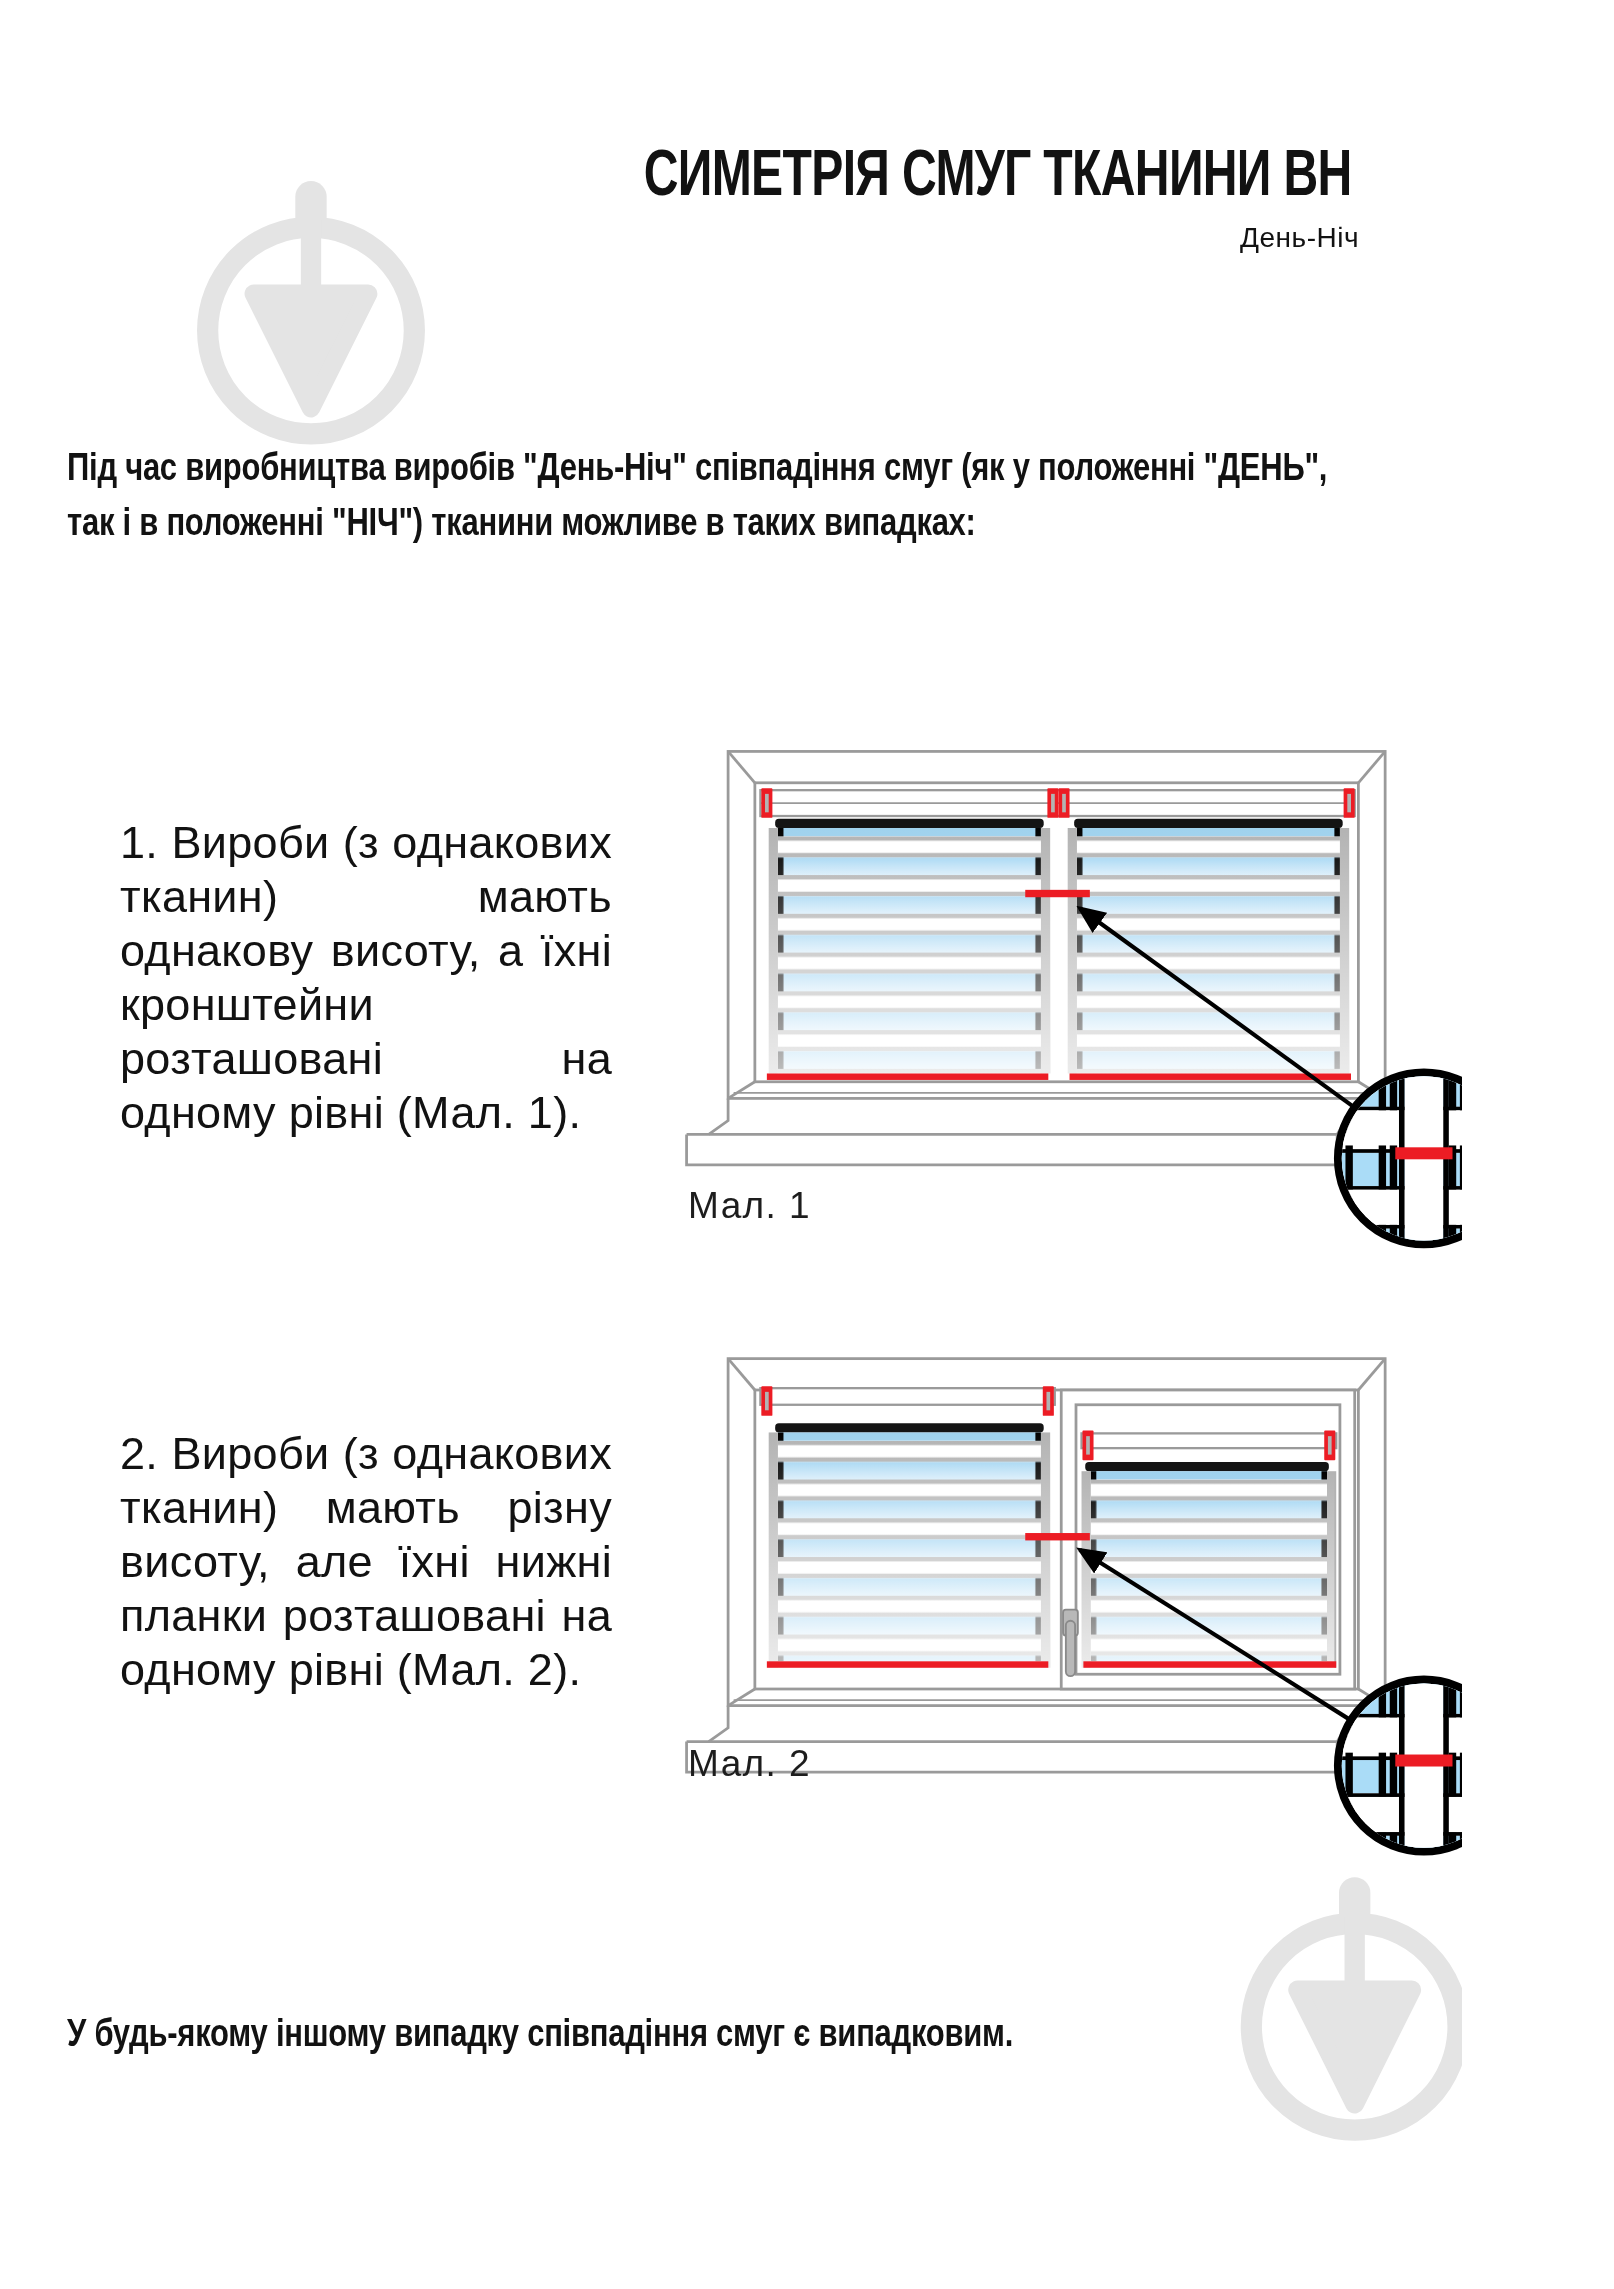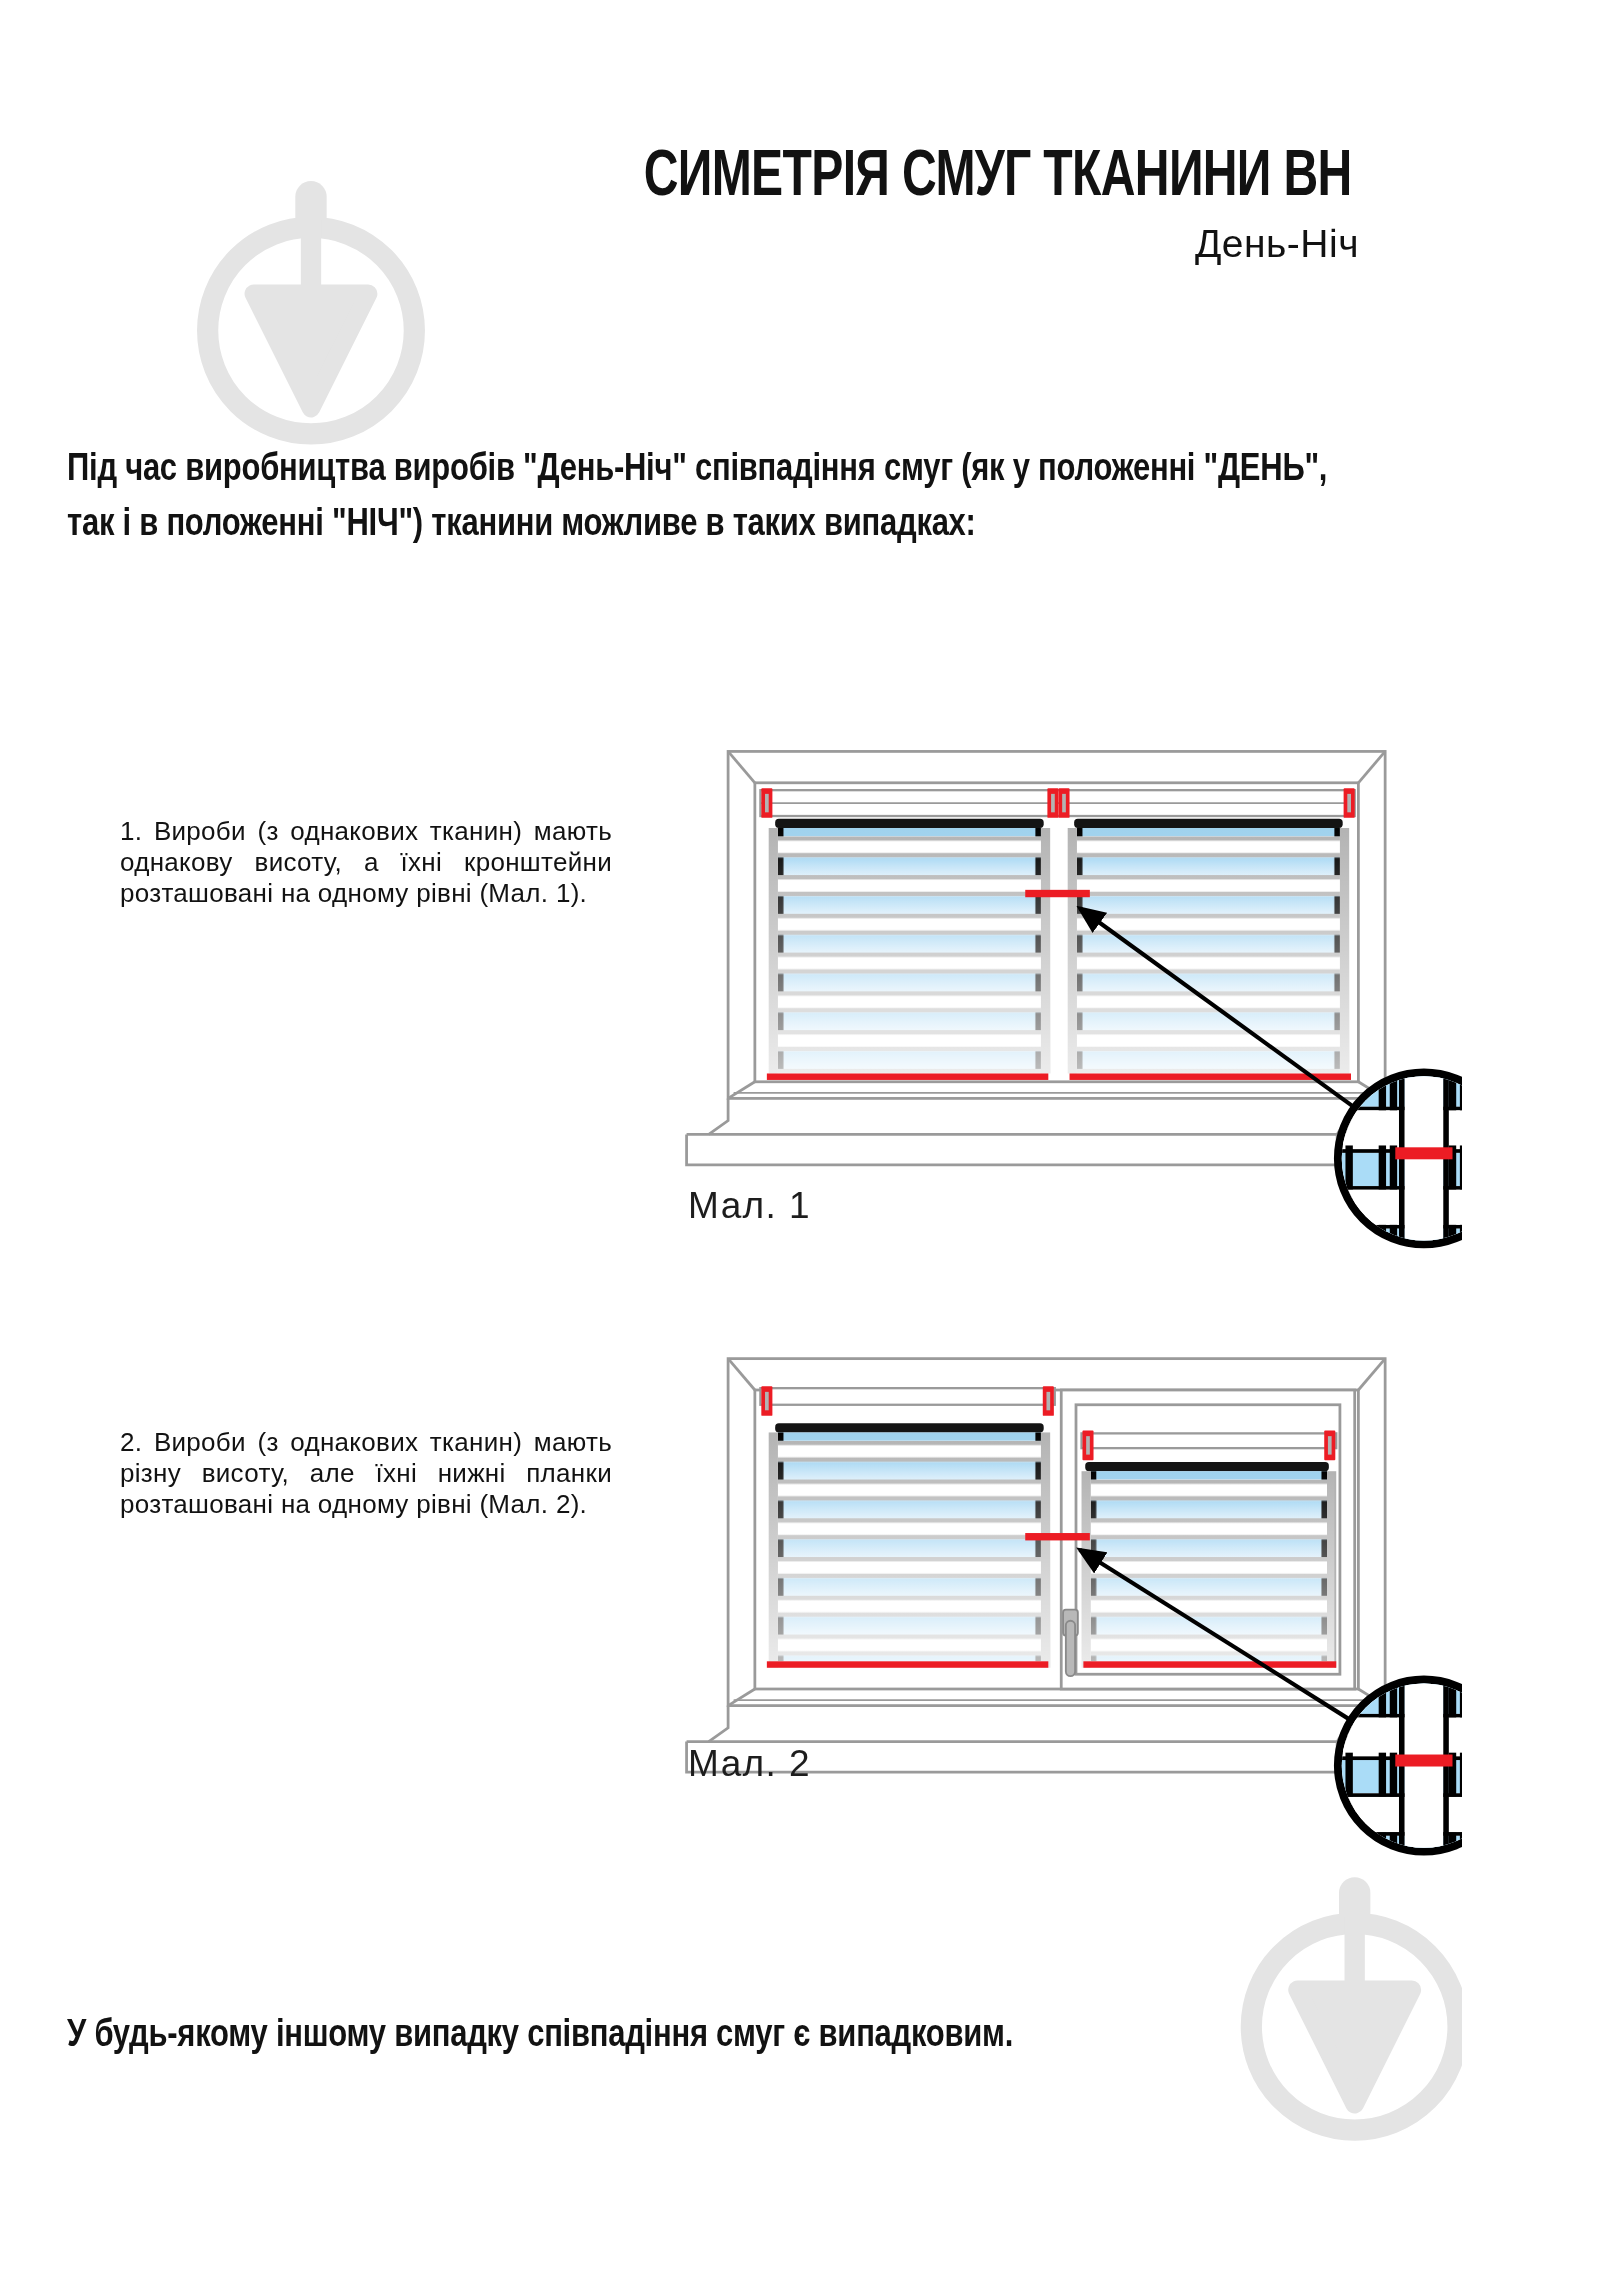--- a/index.html
+++ b/index.html
@@ -1,26 +1,26 @@
 <!DOCTYPE html>
 <html style="font-size:14.8px"><head>
 <meta charset="utf-8">
 <style>
   html,body{margin:0;padding:0;background:#fff;}
   .page{position:relative;width:1462px;height:2290px;background:#ffffff;overflow:hidden;
         font-family:"Liberation Sans","DejaVu Sans",sans-serif;color:#121212;}
   svg.canvas{position:absolute;left:0;top:0;}
   .title{position:absolute;top:135px;right:110px;font-size:65px;font-weight:bold;
          white-space:nowrap;letter-spacing:-0.9px;transform:scaleX(.74);transform-origin:100% 0;}
-  .subtitle{position:absolute;top:222px;right:103px;font-size:39px;letter-spacing:0.5px;}
+  .subtitle{position:absolute;top:222px;right:103px;font-size:28px;letter-spacing:0.5px;}
   .boldblock{position:absolute;left:67px;font-weight:bold;font-size:38px;line-height:1.45;
          white-space:nowrap;transform:scaleX(.815);transform-origin:0 0;letter-spacing:-0.3px;}
   .intro{top:440px;}
   .note{top:2006px;}
-  .item{position:absolute;left:120px;width:492px;font-size:26px;line-height:1.2;
+  .item{position:absolute;left:120px;width:492px;font-size:45px;line-height:1.2;
         text-align:justify;letter-spacing:0.3px;}
   .item1{top:816px;}
   .item2{top:1427px;}
   .figcap{position:absolute;left:688px;font-size:37px;letter-spacing:1.4px;color:#1d1d1d;}
   .cap1{top:1185px;}
   .cap2{top:1743px;}
 </style>
 </head>
 <body>
 

